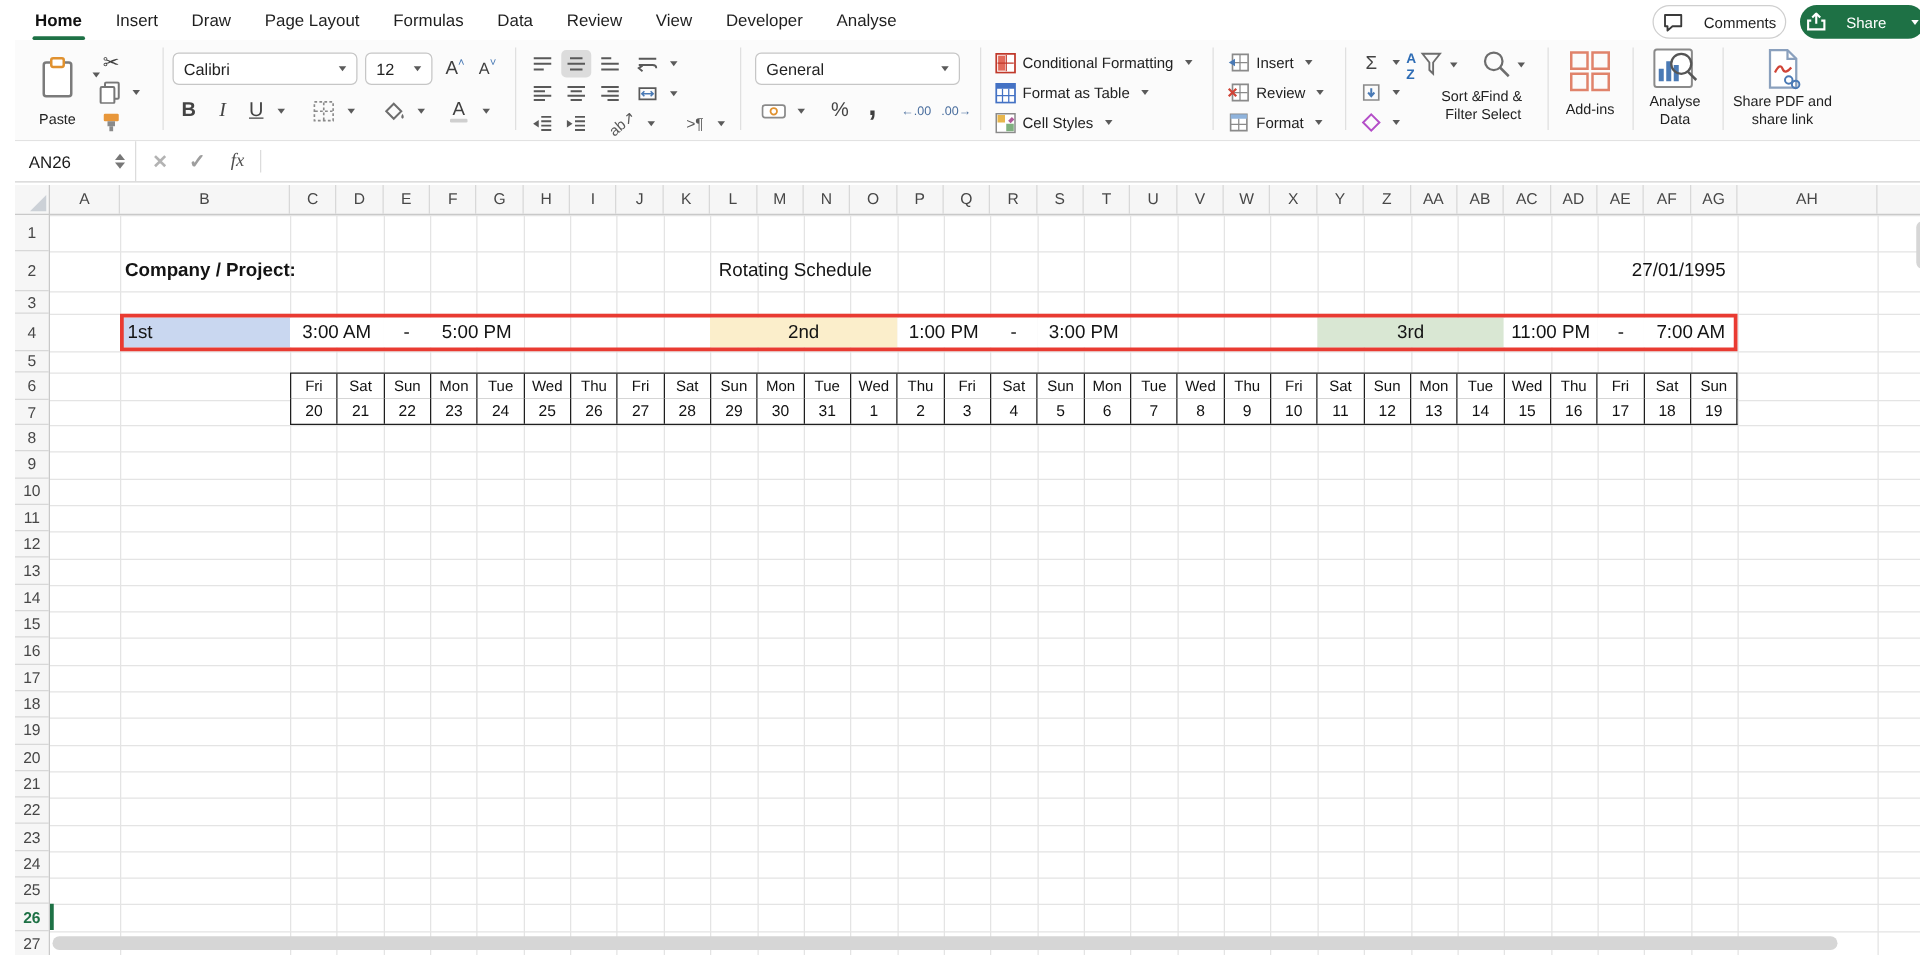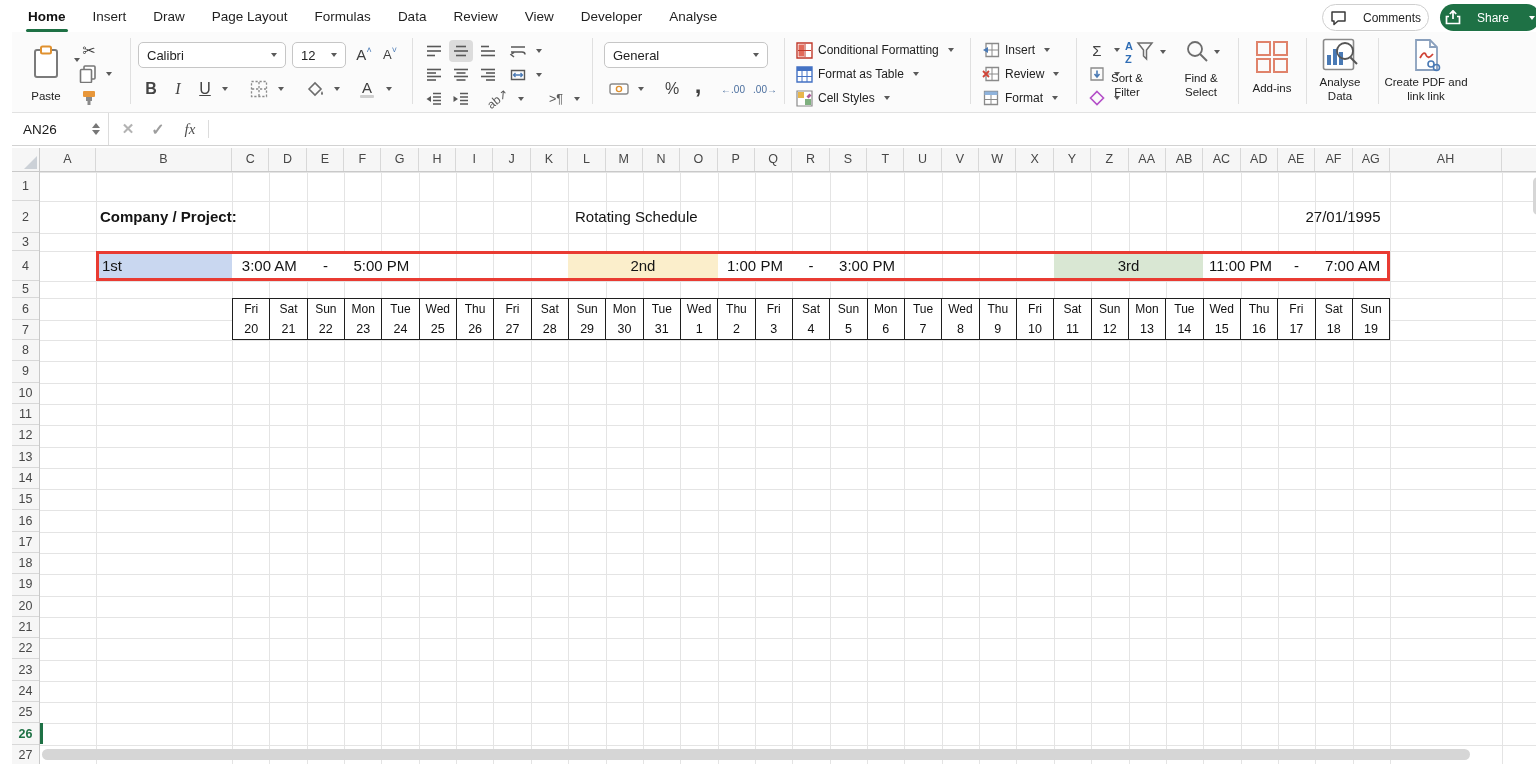--- a/index.html
+++ b/index.html
@@ -385,21 +385,21 @@
     </div>
     <span class="chev" style="position:absolute;left:1098px;top:64px"></span>
     <div class="ibtn" style="left:1110px;top:6px;width:46px;height:28px">
       <svg width="32" height="26" viewBox="0 0 32 26">
           <text x="1" y="11" font-size="11" fill="#2f6db5" font-weight="bold" font-family="Liberation Sans,sans-serif">A</text>
           <text x="1" y="24" font-size="11" fill="#2f6db5" font-weight="bold" font-family="Liberation Sans,sans-serif">Z</text>
           <path d="M14 4 L28 4 L22.5 11 L22.5 20 L19.5 17 L19.5 11 Z" fill="none" stroke="#6d6d6d" stroke-width="1.5"></path>
         </svg>
       <span class="chev"></span>
     </div>
-    <div class="biglbl" style="left:1086px;top:40px;width:58px">Sort &amp; Filter</div>
+    <div class="biglbl" style="left:1128px;top:40px;width:58px">Sort &amp; Filter</div>
     <div class="ibtn" style="left:1168px;top:6px;width:44px;height:28px">
       <svg width="26" height="26" viewBox="0 0 26 26">
           <circle cx="11" cy="10" r="7" fill="none" stroke="#6d6d6d" stroke-width="1.8"></circle>
           <line x1="16" y1="15" x2="23" y2="22" stroke="#6d6d6d" stroke-width="2"></line>
         </svg>
       <span class="chev"></span>
     </div>
     <div class="biglbl" style="left:1160px;top:40px;width:58px">Find &amp; Select</div>
     <div class="rsep" style="left:1226px"></div>
 
@@ -431,21 +431,21 @@
 
     <div class="ibtn" style="left:1396px;top:4px;width:36px;height:38px">
       <svg width="32" height="35" viewBox="0 0 32 35">
           <path d="M6 2 H20 L27 9 V32 H6 Z" fill="#fff" stroke="#8aa0bd" stroke-width="1.8"></path>
           <path d="M20 2 V9 H27" fill="none" stroke="#8aa0bd" stroke-width="1.8"></path>
           <path d="M10 20 q4 -8 6 -3 q2 5 7 -1" stroke="#d04437" stroke-width="1.8" fill="none"></path>
           <circle cx="21" cy="26" r="3" fill="none" stroke="#4a7ab5" stroke-width="1.6"></circle>
           <circle cx="26.5" cy="29.5" r="3" fill="none" stroke="#4a7ab5" stroke-width="1.6"></circle>
         </svg>
     </div>
-    <div class="biglbl" style="left:1368px;top:44px;width:92px">Create PDF and link link</div>
+    <div class="biglbl" style="left:1368px;top:44px;width:92px">Share PDF and share link</div>
   </div>
 
   <div id="formulabar">
     <div id="name-box">
       <span>AN26</span>
       <div class="stepper">
           <div class="tri-up"></div>
           <div class="tri-dn"></div>
         </div>
     </div>

